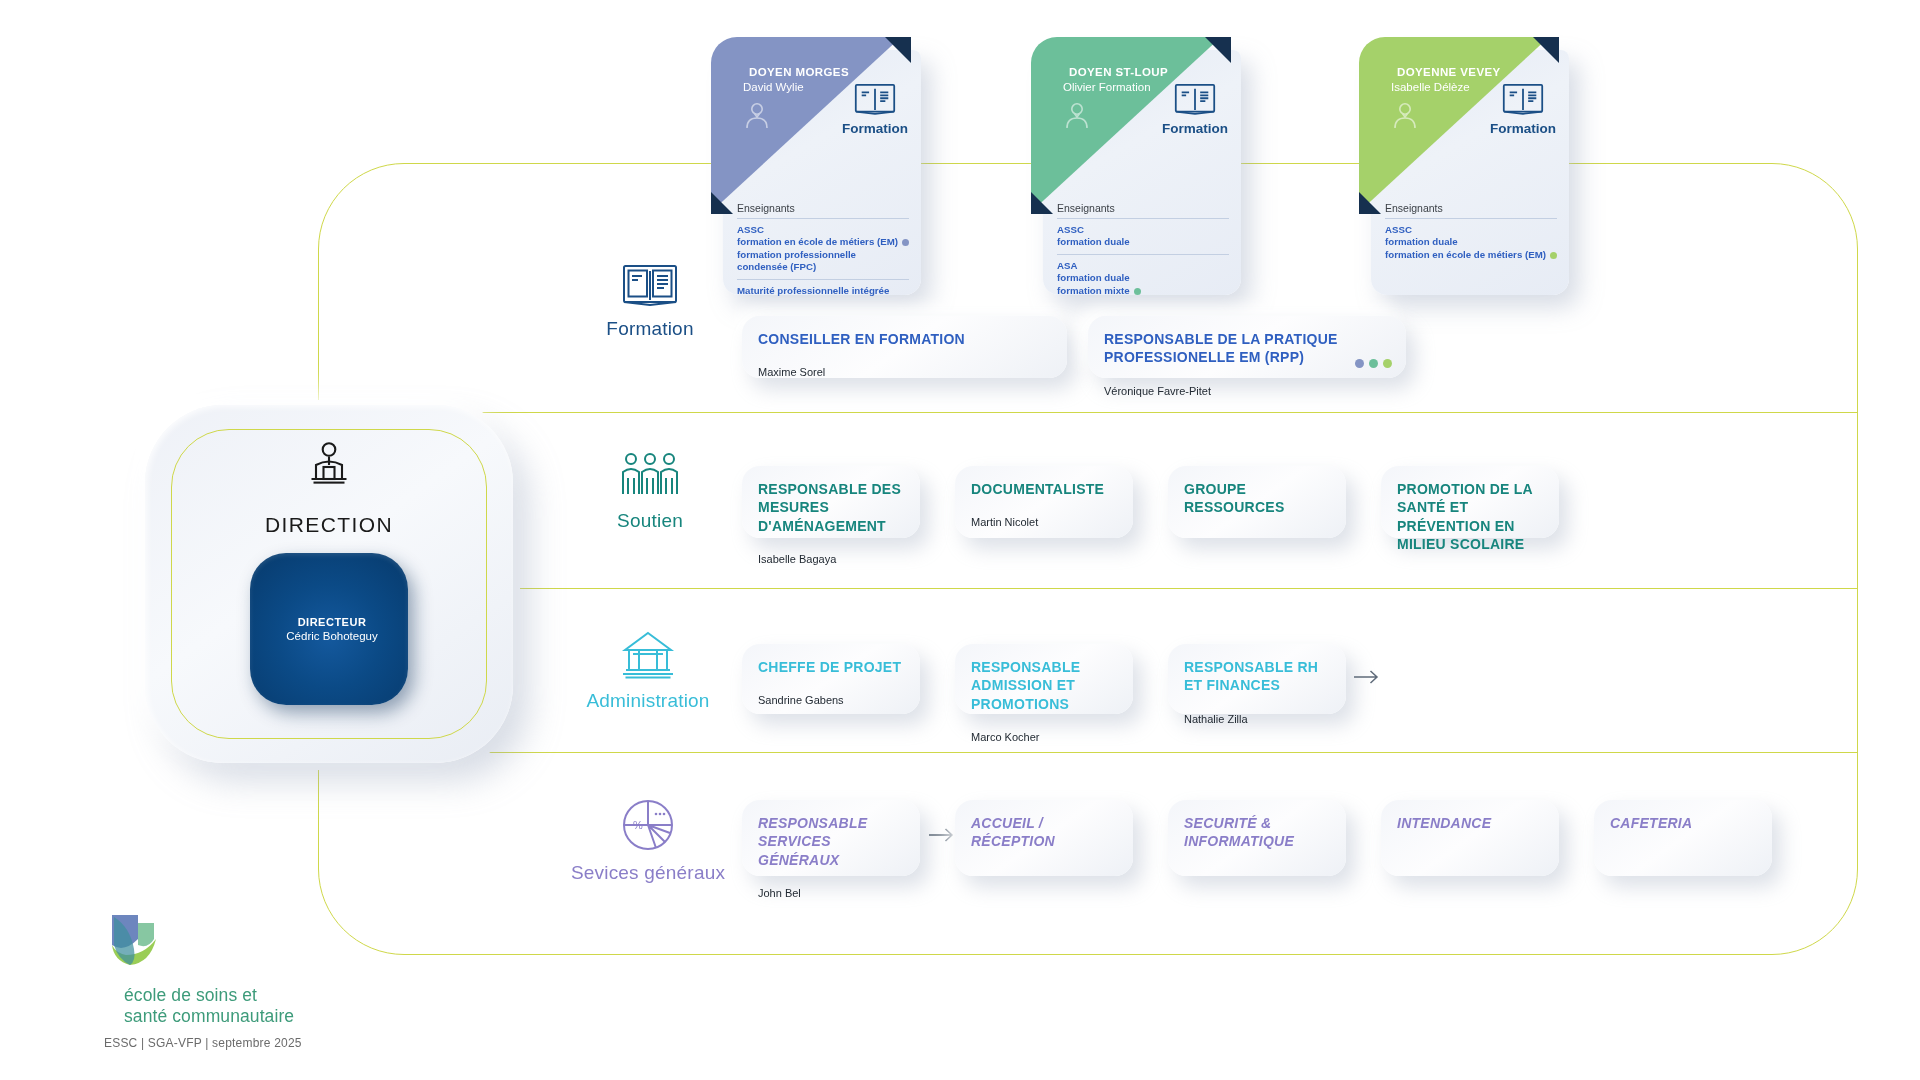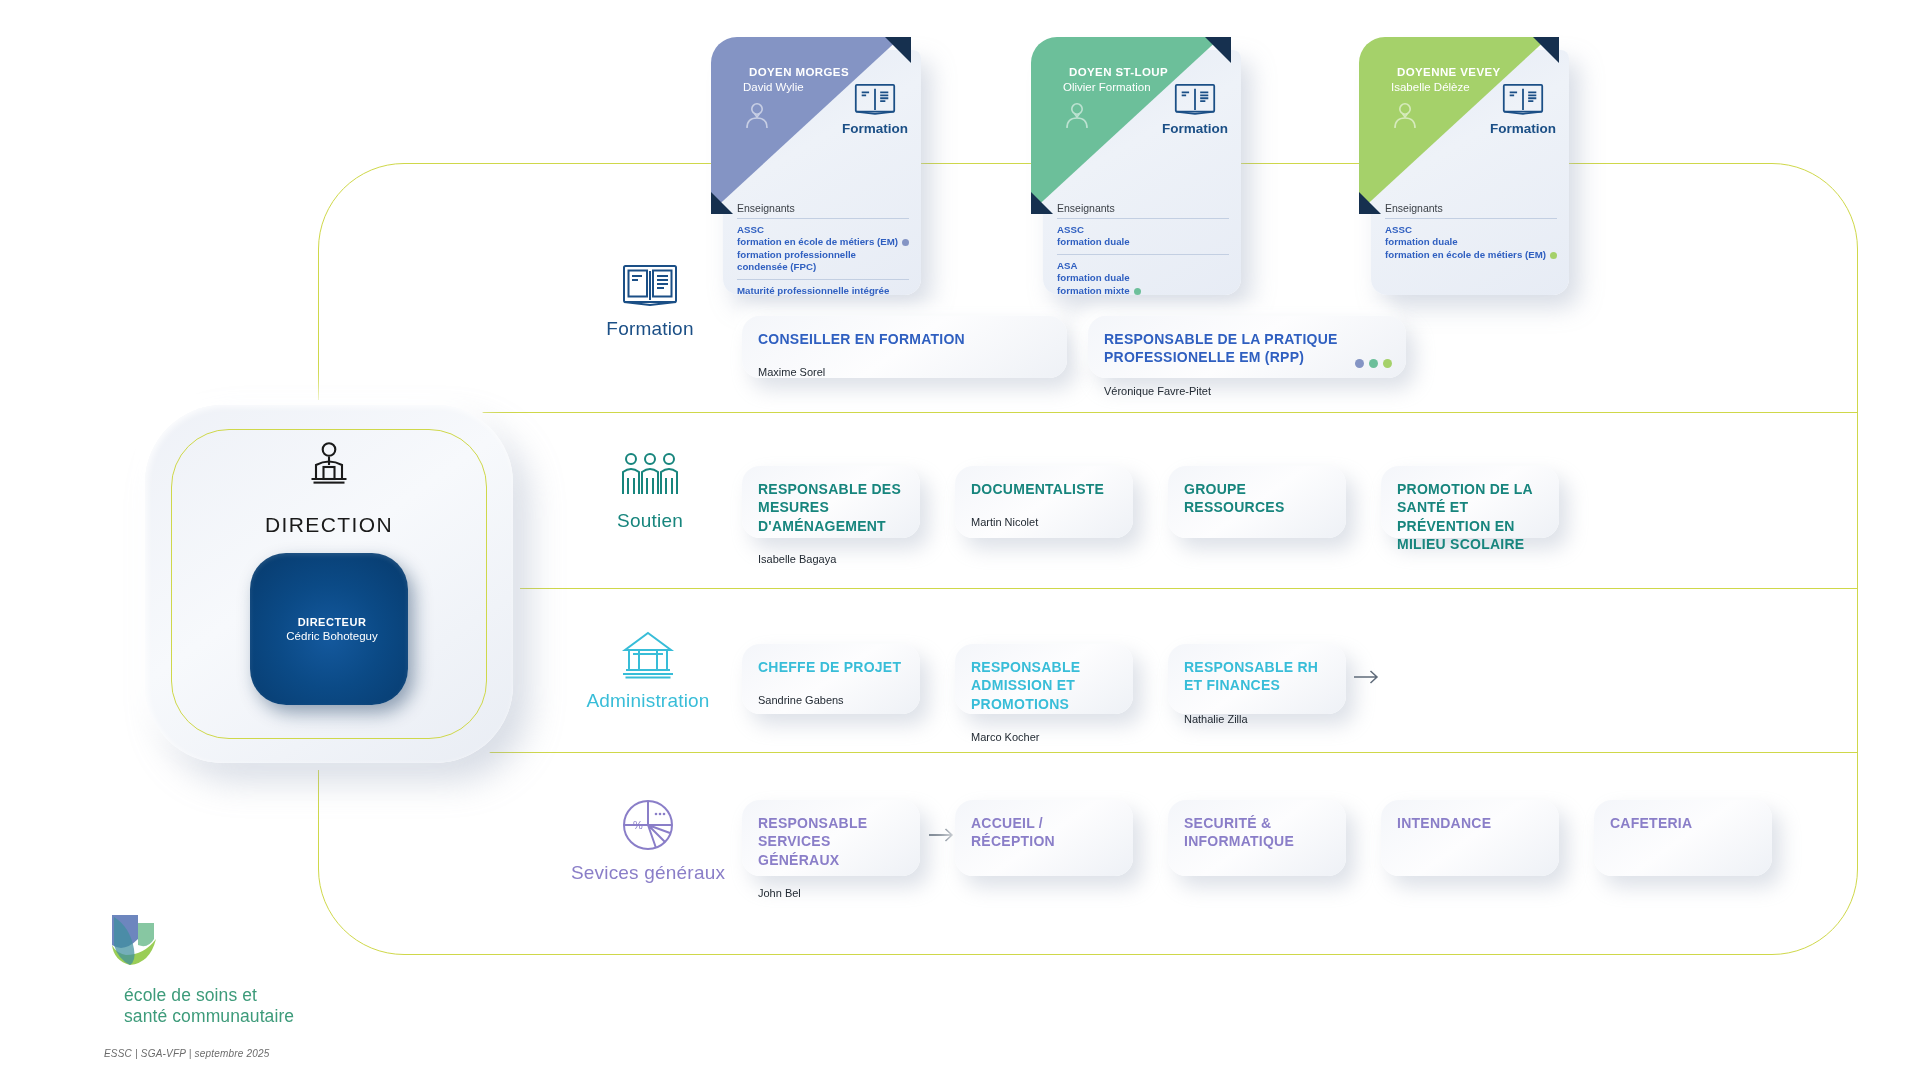--- a/index.html
+++ b/index.html
@@ -154,36 +154,36 @@
   .pill .role {
     font-size: 14px; font-weight: 700; letter-spacing: .25px; line-height: 1.32;
     text-transform: uppercase;
   }
   .pill .person {
     font-size: 11px; color: #222a33; font-weight: 400; margin-top: 18px;
   }
   .c-formation .role { color: #2f5fc0; }
   .c-soutien   .role { color: #17857d; }
   .c-admin     .role { color: #38bdd8; }
-  .c-services  .role { color: #8a7ec8; }
+  .c-services  .role { color: #8a7ec8; font-style: italic; }
 
   .dots-row { position: absolute; right: 14px; bottom: 10px; display: flex; gap: 5px; }
   .dots-row i { width: 9px; height: 9px; border-radius: 50%; display: block; }
 
   .arrow {
     position: absolute; z-index: 3; color: #5f6b7a;
     font-size: 20px; line-height: 1;
   }
 
   
   .logo-block { position: absolute; left: 104px; top: 905px; width: 250px; }
   .logo-name {
     font-size: 17.5px; color: #3d9b7a; line-height: 1.22; margin-top: 8px; letter-spacing: .1px; margin-left: 20px;
   }
-  .logo-meta { font-size: 10px; color: #6b6b6b; margin-top: 20px; letter-spacing: .2px; font-style: italic; }
+  .logo-meta { font-size: 12px; color: #6b6b6b; margin-top: 8px; letter-spacing: .2px; }
 </style>
 </head>
 <body>
 
 <div id="stage">
 
   <div class="frame-outline"></div>
   <div class="row-divider rd1"></div>
   <div class="row-divider rd2"></div>
   <div class="row-divider rd3"></div>

